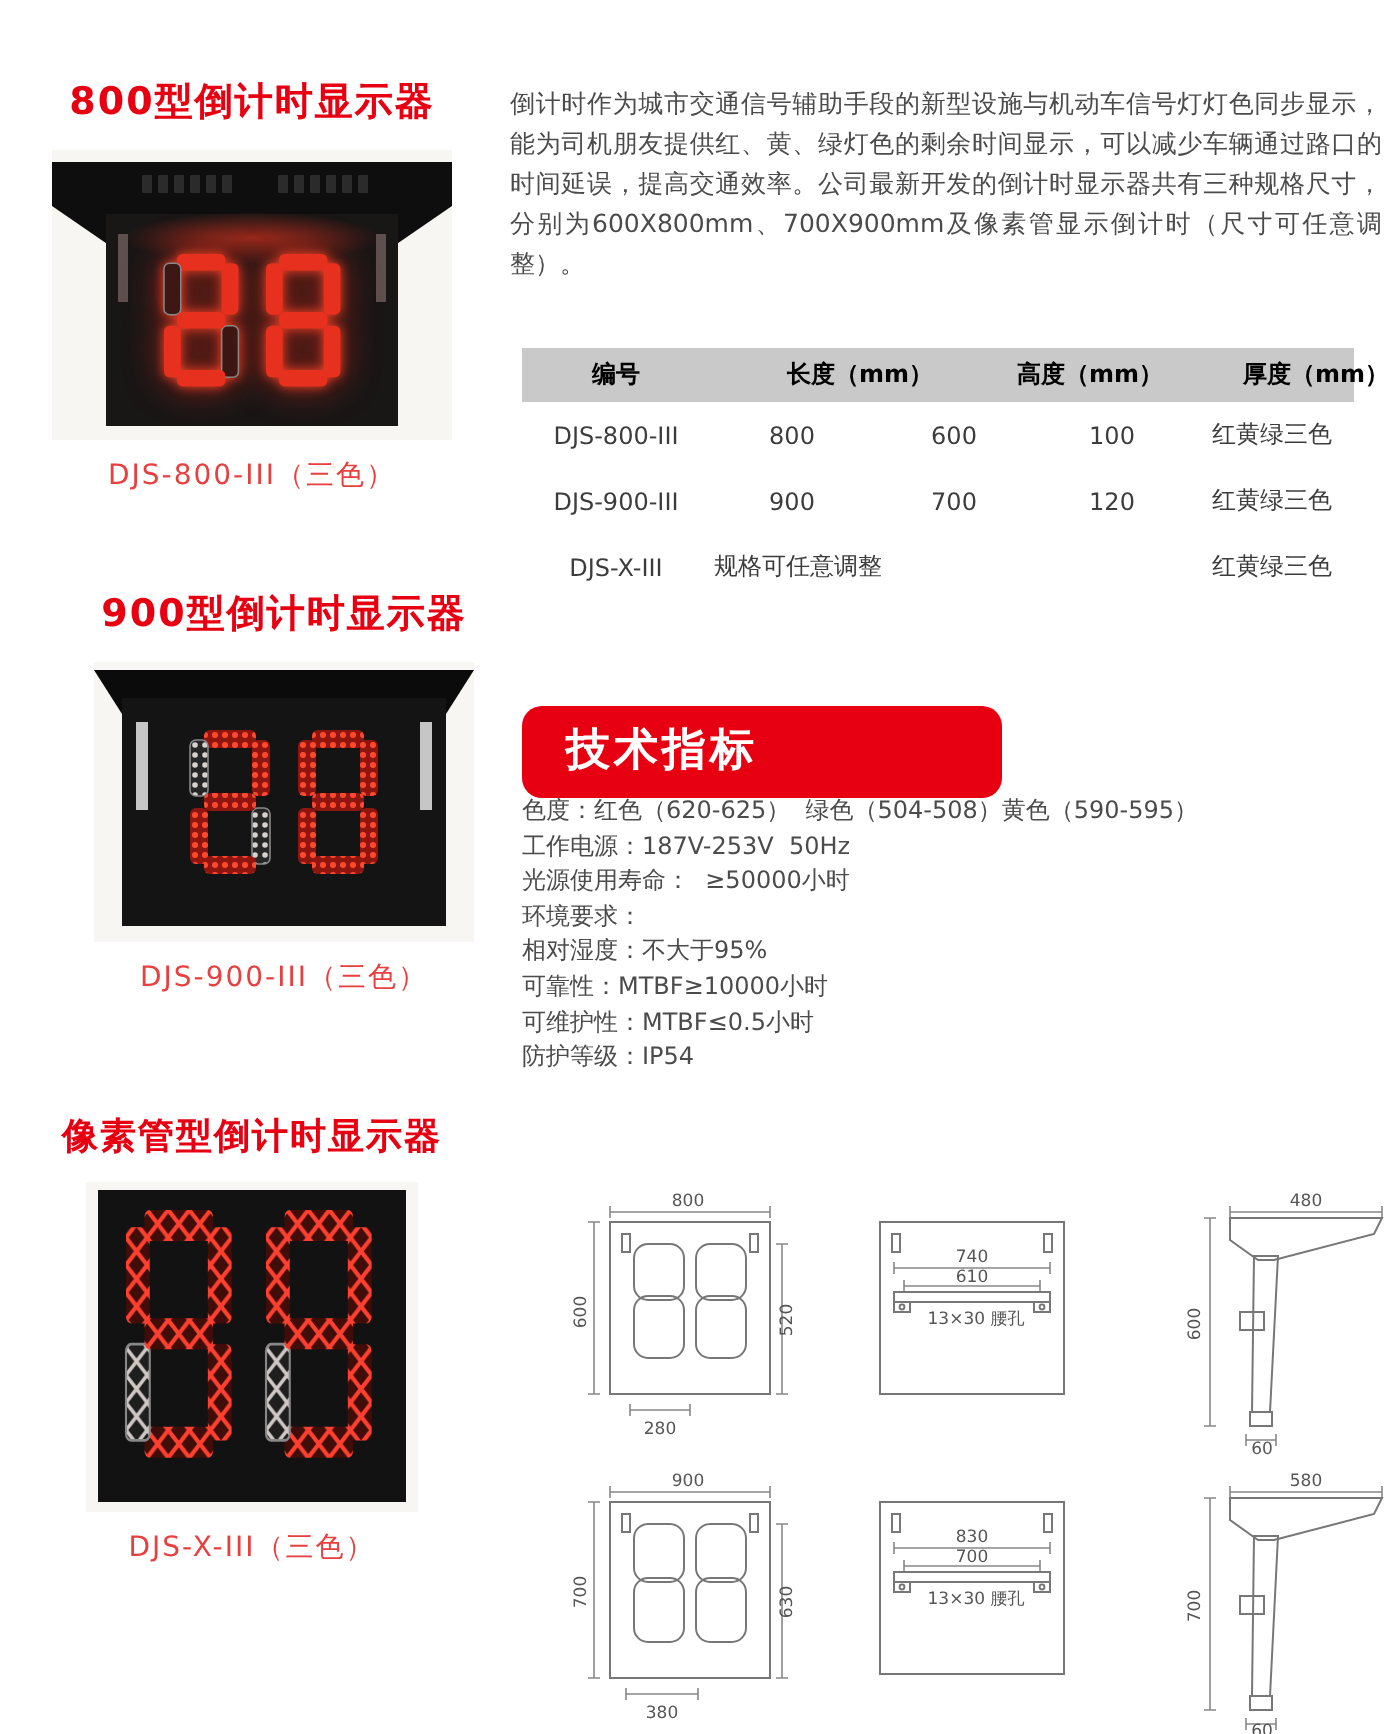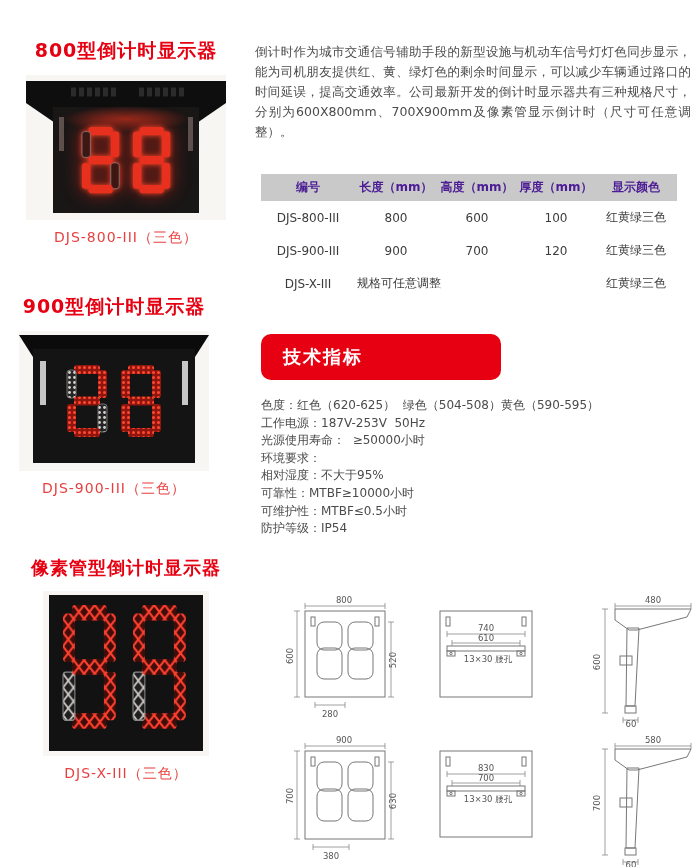--- a/index.html
+++ b/index.html
@@ -1,46 +1,46 @@
 <!DOCTYPE html>
 <html><head>
 <meta charset="utf-8">
 <style>
   html,body{margin:0;padding:0;background:#ffffff;}
   .page{position:relative;width:700px;height:867px;background:#fff;overflow:hidden;
         font-family:"DejaVu Sans","Liberation Sans",sans-serif;}
   
   .product{position:absolute;width:220px;text-align:center;}
   .p1{left:16px;top:38px;}
-  .p2{left:4px;top:294px;}
+  .p2{left:32px;top:294px;}
   .p3{left:16px;top:556px;}
   .prod-title{margin:0 0 11px 0;font-size:19px;font-weight:bold;color:#e60012;letter-spacing:1px;text-align:center;}
   .p3 .prod-title{font-size:18px;}
   .prod-fig{display:block;margin:0 auto;}
   .prod-caption{margin-top:9px;font-size:14px;color:#e84040;letter-spacing:1px;}
   
   .fig800 .lit{fill:#e8301f;}
   .fig800 .dim{fill:#3c1713;}
   .fig800 .digit{filter:drop-shadow(0 0 3px rgba(255,70,40,.95)) drop-shadow(0 0 9px rgba(255,40,20,.55));}
   .fig900 .lit{fill:url(#dotR);}
   .fig900 .dim{fill:url(#dotW);}
   .figx  .lit{fill:url(#xR);}
   .figx  .dim{fill:url(#xW);}
   
   .right-col{position:absolute;left:255px;top:0;width:445px;height:867px;}
   .intro{position:absolute;left:0;top:42px;width:436px;font-size:12.5px;line-height:20px;
          color:#4b4b4b;text-align:justify;margin:0;}
   .spec-table{position:absolute;left:6px;top:174px;width:416px;font-size:12px;color:#3c3c3c;}
   .tr{display:grid;grid-template-columns:94px 82px 80px 78px 82px;align-items:center;}
-  .thead{background:#c9c9c9;height:27px;font-weight:bold;color:#4c1d95;}
+  .thead{background:#c9c9c9;height:27px;font-weight:bold;color:#000000;gap:34px;}
   .td{text-align:center;padding:0 2px;}
   .tbody .tr{height:33px;}
   .span3{grid-column:2 / span 3;text-align:left;}
-  .tech-btn{position:absolute;left:6px;top:334px;width:240px;height:46px;background:#e60012;
-            border-radius:10px;color:#fff;font-size:18px;font-weight:bold;line-height:46px;
+  .tech-btn{position:absolute;left:6px;top:353px;width:240px;height:46px;background:#e60012;
+            border-radius:10px;color:#fff;font-size:22px;font-weight:bold;line-height:46px;
             padding-left:22px;box-sizing:border-box;letter-spacing:2px;}
   .specs{position:absolute;left:6px;top:397px;width:430px;font-size:12px;line-height:17.6px;
          color:#4b4b4b;}
   .spec-line{white-space:pre-wrap;}
   
   .draw-row{position:absolute;left:30px;display:flex;gap:36px;align-items:flex-start;}
   .dr1{top:594px;}
   .dr2{top:734px;}
   .drw{stroke:#777;fill:none;stroke-width:1;}
   .dim{stroke:#888;fill:none;stroke-width:0.8;}

